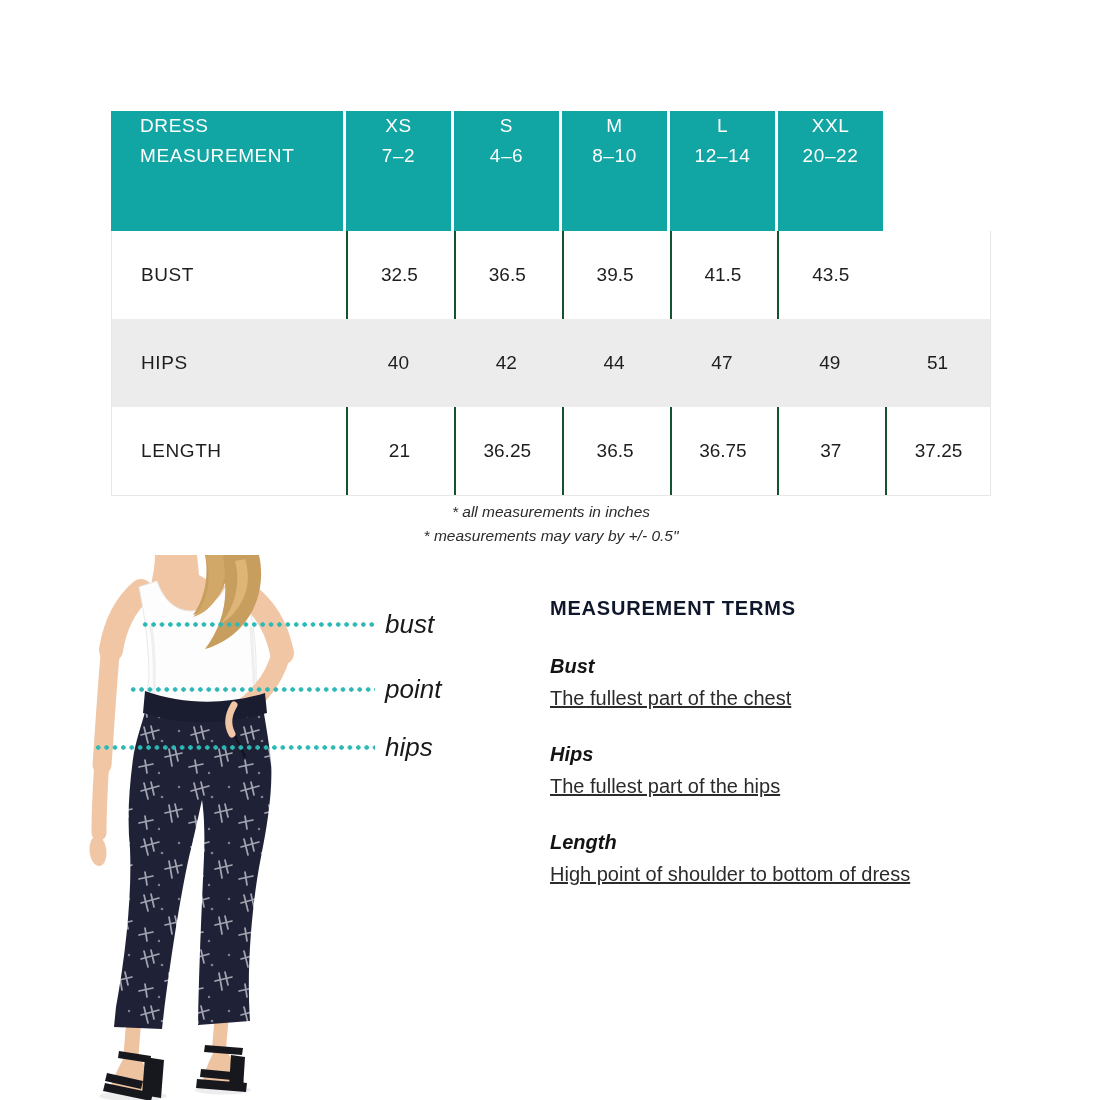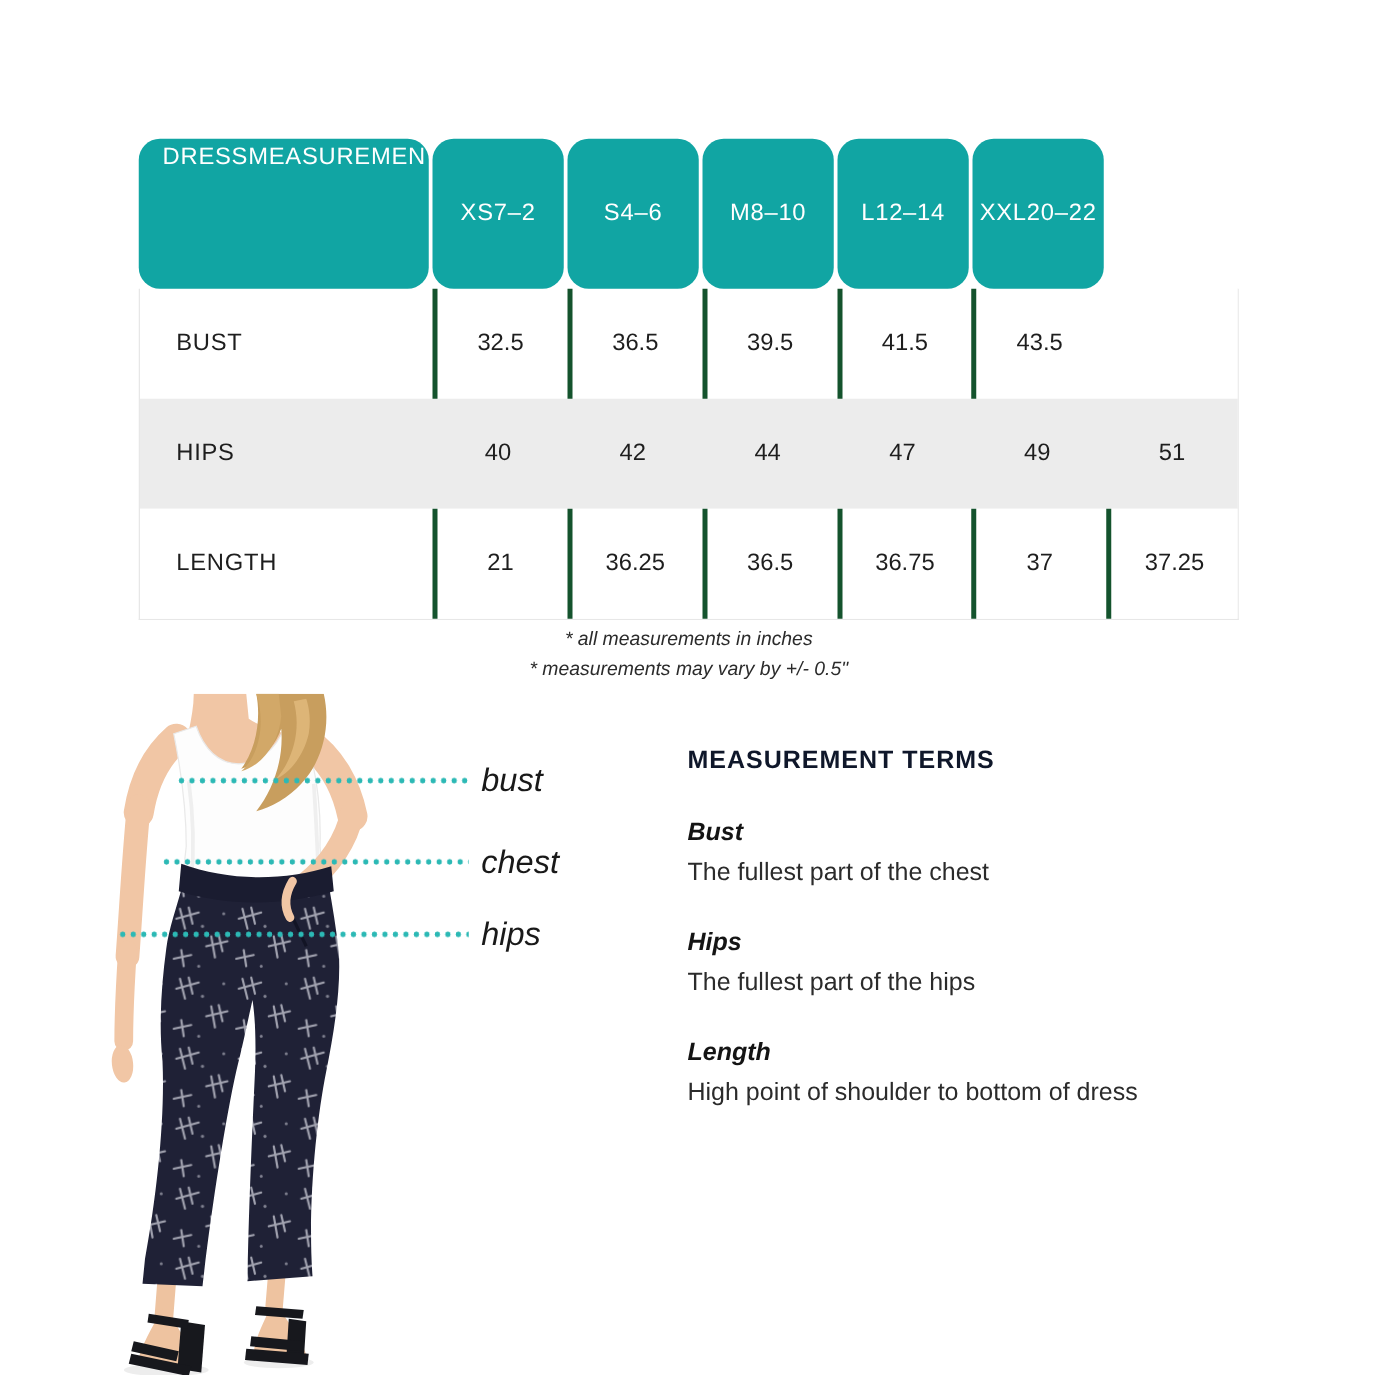--- a/index.html
+++ b/index.html
@@ -4,30 +4,30 @@
 <style>
   * { margin:0; padding:0; box-sizing:border-box; }
   html,body { width:1100px; height:1100px; background:#ffffff; overflow:hidden;
               font-family:"Liberation Sans", sans-serif; color:#1e1e1e; }
   .stage { position:relative; width:1100px; height:1100px; }
 
   
   .size-table { position:absolute; left:111px; top:111px; width:880px; }
   .t-row { display:grid; grid-template-columns:232px repeat(6,1fr); column-gap:3px; background:#ffffff; }
   .t-header { height:120px; }
-  .h-cell { background:#11a5a3; color:#ffffff; display:flex; flex-direction:row;
-            justify-content:center; align-items:center; font-size:19px; line-height:30px;
-            letter-spacing:0.6px; font-weight:400;border-radius:17px; }
+  .h-cell { background:#11a5a3; color:#ffffff; display:flex; flex-direction:column;
+            justify-content:flex-start; align-items:center; font-size:19px; line-height:30px;
+            letter-spacing:0.6px; font-weight:400; }
   .h-cell.h-label { align-items:flex-start; padding-left:29px; }
   .t-body { border:1px solid #e7e7e7; border-top:none; }
   .t-body .t-row { grid-template-columns:231px repeat(6,1fr); height:88px; }
   .cell { display:flex; align-items:center; justify-content:center; font-size:19px; color:#1e1e1e; }
   .cell.row-label { justify-content:flex-start; padding-left:29px; letter-spacing:0.6px; }
   .t-row.white { background:#ffffff; }
-  .t-row.white .cell.val { border-left:4px solid #14532d; }
+  .t-row.white .cell.val { border-left:2px solid #14532d; }
   .t-row.gray { background:#ececec; }
 
   .footnotes { position:absolute; left:111px; top:500px; width:880px; text-align:center;
                font-style:italic; font-size:15.5px; line-height:24px; color:#2b2b2b; }
 
   
   .figure { position:absolute; left:85px; top:555px; width:375px; height:545px; }
   .figure svg { display:block; width:100%; height:100%; }
 
   .dots { position:absolute; height:5px; z-index:5;
@@ -43,21 +43,21 @@
   .meas-label.l-waist { top:674px; }
   .meas-label.l-hips  { top:732px; }
 
   
   .terms { position:absolute; left:550px; top:594px; width:480px; }
   .terms-heading { color:#0f172a; font-size:20px; line-height:28px; font-weight:700;
                    letter-spacing:0.8px; }
   .term { margin-top:33px; }
   .term:first-of-type { margin-top:34px; }
   .term-name { font-size:20px; line-height:22px; font-weight:bold; font-style:italic; color:#141414; }
-  .term-def  { font-size:20px; line-height:24px; margin-top:9px; color:#2b2b2b; }
+  .term-def  { font-size:20px; line-height:24px; margin-top:9px; color:#2b2b2b;text-decoration:underline; }
 </style>
 </head>
 <body>
 
 <div class="stage">
 
   <div class="size-table">
     <div class="t-row t-header">
       <div class="h-cell h-label">
         <span>DRESS</span>
@@ -190,21 +190,21 @@
         <path d="M116 514 L158 518 L157 526 L115 522 Z"></path>
         <path d="M112 524 L162 528 L161 537 L111 533 Z"></path>
       </g>
     </svg>
   </div>
 
   <div class="dots bust"></div>
   <div class="dots waist"></div>
   <div class="dots hips"></div>
   <div class="meas-label l-bust">bust</div>
-  <div class="meas-label l-waist">chest</div>
+  <div class="meas-label l-waist">point</div>
   <div class="meas-label l-hips">hips</div>
 
   <div class="terms">
     <div class="terms-heading">MEASUREMENT TERMS</div>
     <div class="term">
       <div class="term-name">Bust</div>
       <div class="term-def">The fullest part of the chest</div>
     </div>
     <div class="term">
       <div class="term-name">Hips</div>

